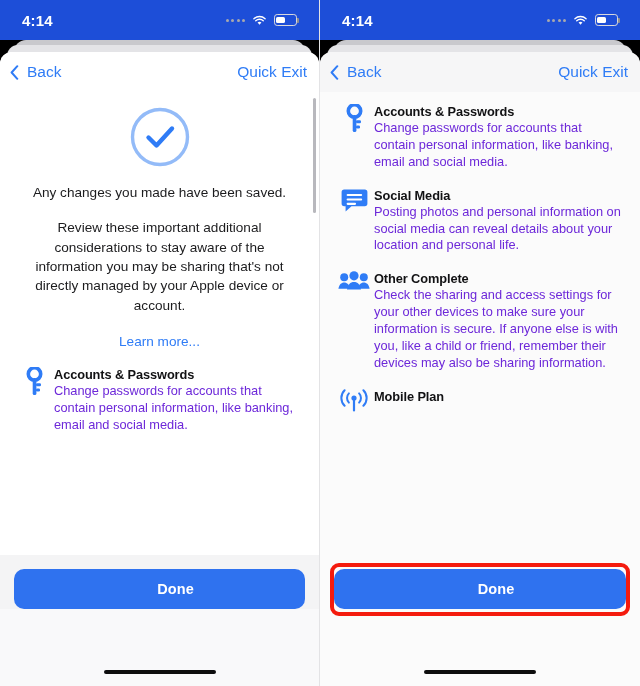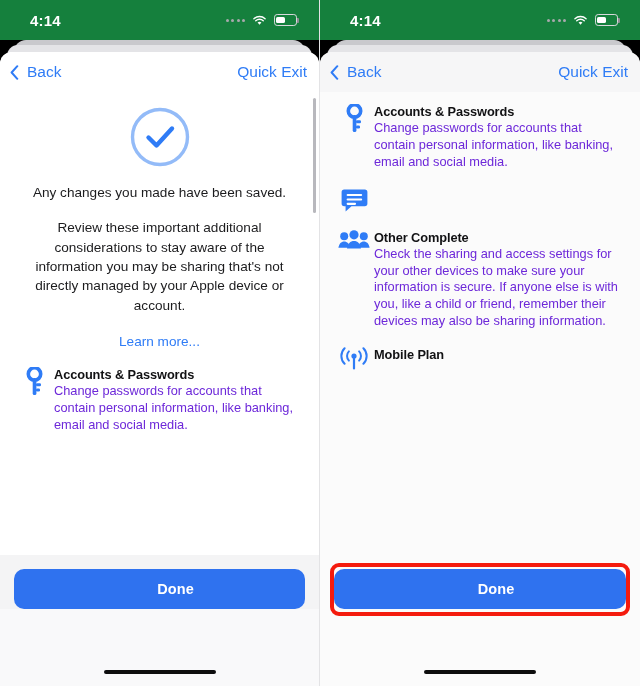--- a/index.html
+++ b/index.html
@@ -9,23 +9,23 @@
     font-family: "Liberation Sans", sans-serif;
     overflow: hidden;
   }
   .stage { position: relative; width: 640px; height: 686px; display: flex; }
 
   .panel { position: relative; width: 320px; height: 686px; overflow: hidden; background:#000; }
   .panel.left { border-right: 1px solid #e3e3e5; }
 
   
   .statusbar {
-    position: relative; height: 40px; background:#15803d; color:#fff;
+    position: relative; height: 40px; background:#1d4ed8; color:#fff;
     display:flex; align-items:center; justify-content:space-between;
-    padding: 0 22px 0 30px;
+    padding: 0 22px 0 22px;
   }
   .sb-time { font-size: 15px; font-weight: 700; letter-spacing: .2px; }
   .sb-right { display:flex; align-items:center; gap:7px; }
   .sb-dots { display:flex; gap:2.5px; align-items:center; }
   .sb-dots i { width:3px; height:3px; border-radius:50%; background:#a9a9ad; display:block; }
   .wifi { width:15px; height:11px; position:relative; display:block; }
   .batt { width:23px; height:11.5px; border:1.4px solid #d8d8dc; border-radius:3.2px; position:relative; display:flex; align-items:center; padding:1.3px; }
   .batt::after { content:""; position:absolute; right:-3.2px; top:3px; width:1.8px; height:4.5px; background:#8e8e93; border-radius:0 1px 1px 0; }
   .batt .fill { height:100%; width:46%; background:#fff; border-radius:1.6px; }
 
@@ -239,20 +239,24 @@
 
           <div class="info-row">
             <div class="info-ico">
               <svg width="27" height="25" viewBox="0 0 27 25">
                 <path d="M3.2 1.4 h20.6 a2.6 2.6 0 0 1 2.6 2.6 v11.6 a2.6 2.6 0 0 1 -2.6 2.6 H10.5 L4.6 23.4 V18.2 H3.2 A2.6 2.6 0 0 1 .6 15.6 V4 A2.6 2.6 0 0 1 3.2 1.4 Z" fill="#2f7cf6"></path>
                 <rect x="5.6" y="6" width="15.6" height="2.1" rx="1.05" fill="#fff"></rect>
                 <rect x="5.6" y="10.4" width="15.6" height="2.1" rx="1.05" fill="#fff"></rect>
                 <rect x="5.6" y="14.8" width="9.5" height="2.1" rx="1.05" fill="#fff"></rect>
               </svg>
             </div>
+            <div class="info-txt">
+              <div class="info-h">Social Media</div>
+              <div class="info-b">Posting photos and personal information on social media can reveal details about your location and personal life.</div>
+            </div>
           </div>
 
           <div class="info-row">
             <div class="info-ico">
               <svg width="32" height="20" viewBox="0 0 32 20">
                 <circle cx="6.2" cy="6.2" r="4" fill="#2f7cf6"></circle>
                 <circle cx="25.8" cy="6.2" r="4" fill="#2f7cf6"></circle>
                 <circle cx="16" cy="4.8" r="4.6" fill="#2f7cf6"></circle>
                 <path d="M0.4 17.8 c0.6-4.2 2.9-6.4 5.8-6.4 s5.2 2.2 5.8 6.4 Z" fill="#2f7cf6"></path>
                 <path d="M20 17.8 c0.6-4.2 2.9-6.4 5.8-6.4 s5.2 2.2 5.8 6.4 Z" fill="#2f7cf6"></path>

